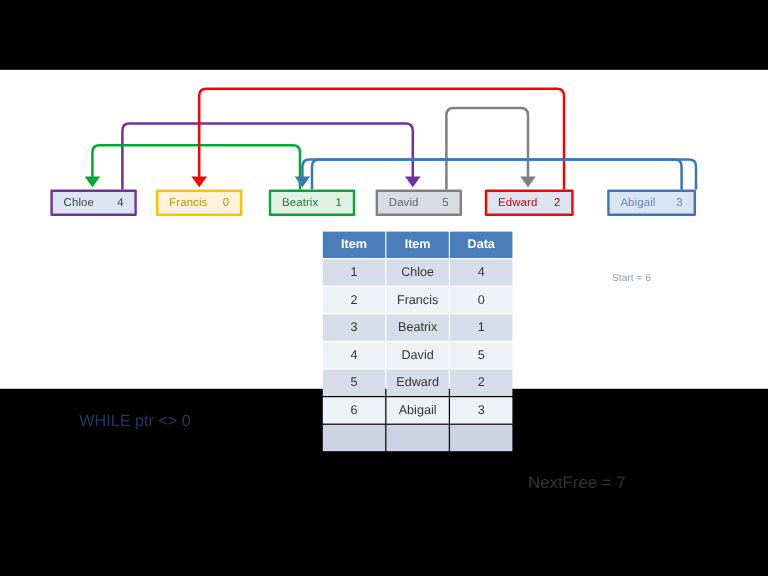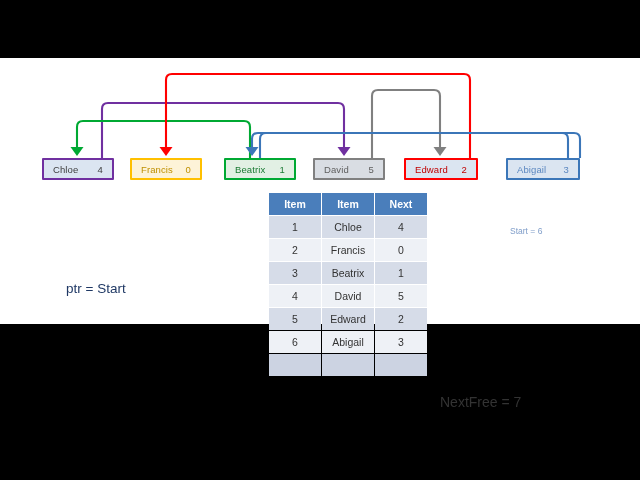--- a/index.html
+++ b/index.html
@@ -93,34 +93,33 @@
           <span class="nm">Edward</span>
           <span class="nx">2</span>
         </div>
         <div class="node" style="left: 506px; top: 100px; width: 74px; border-color: rgb(59, 118, 184); background: rgb(219, 229, 241); color: rgb(91, 135, 192);">
           <span class="nm">Abigail</span>
           <span class="nx">3</span>
         </div>
       </div>
 
     <div id="code">
-      <span class="ln">ptr = Start</span>
       <span class="blank"></span>
       <span class="ln">WHILE ptr &lt;&gt; 0</span>
       
       
       
     </div>
 
     <table id="tbl">
       <thead>
           <tr>
             <th>Item</th>
             <th>Item</th>
-            <th>Next</th>
+            <th>Data</th>
           </tr>
         </thead>
       <tbody>
           <tr class="odd">
             <td>1</td>
             <td>Chloe</td>
             <td>4</td>
           </tr>
           <tr class="even">
             <td>2</td>

